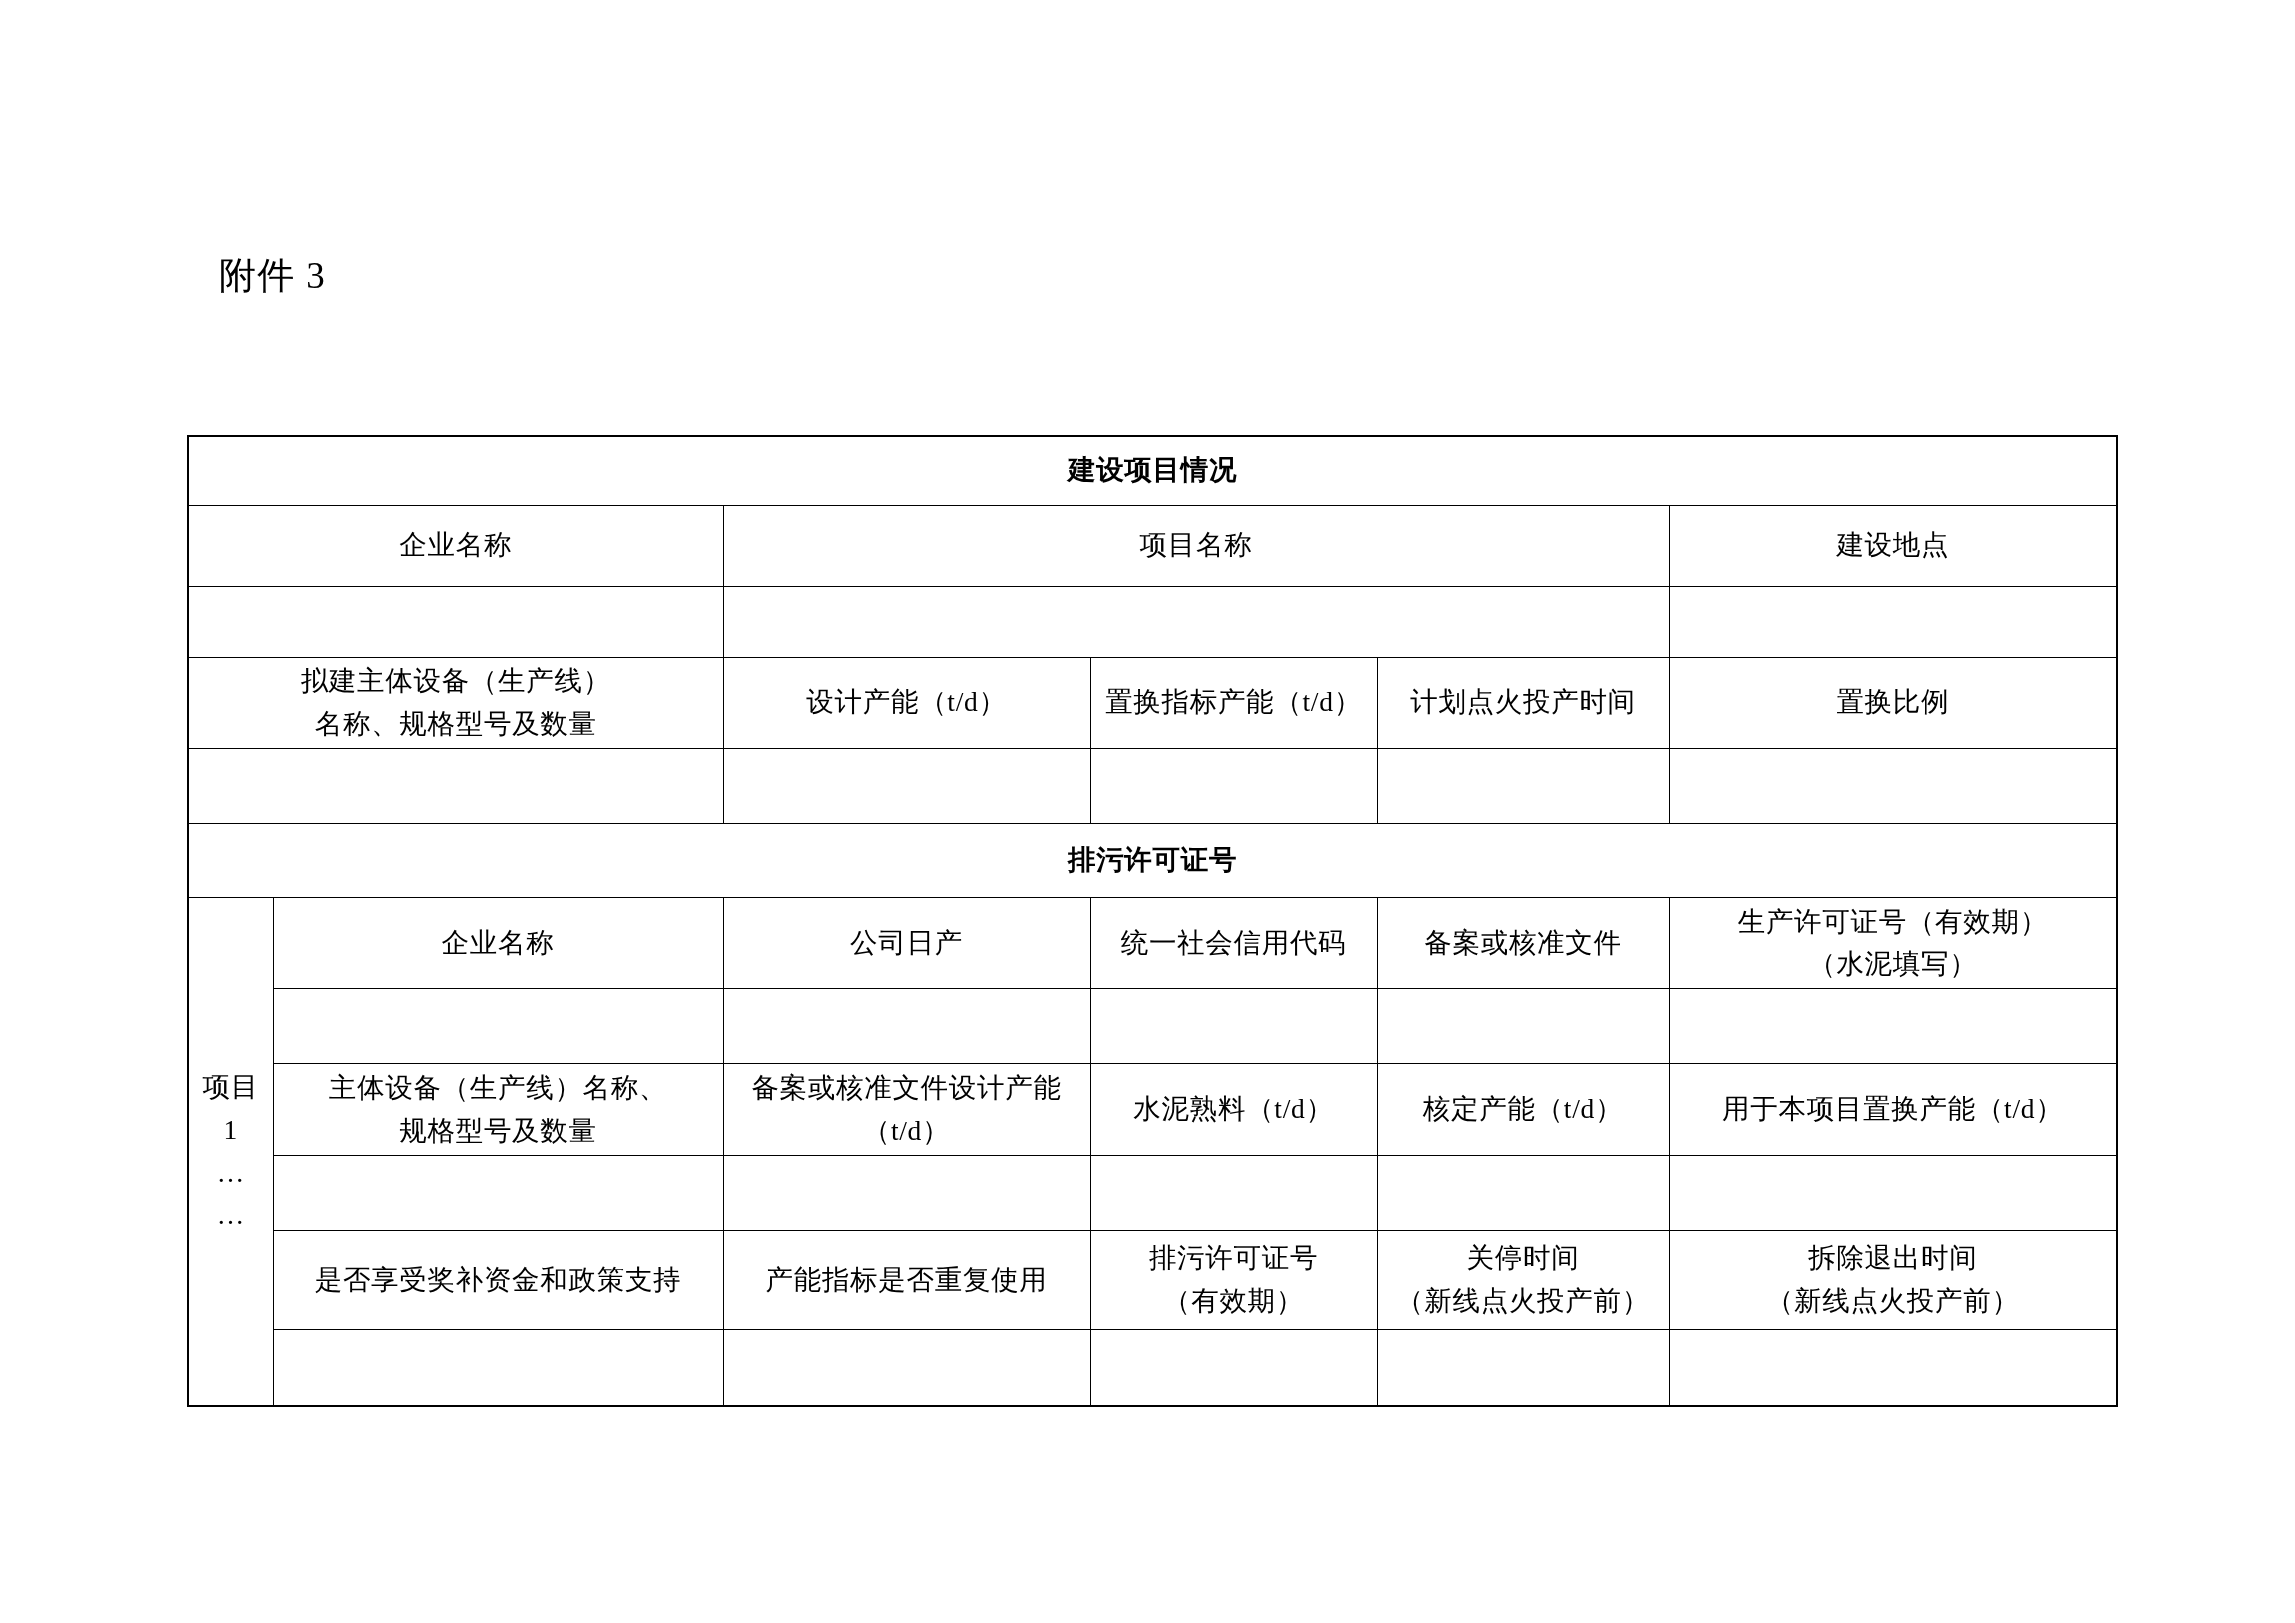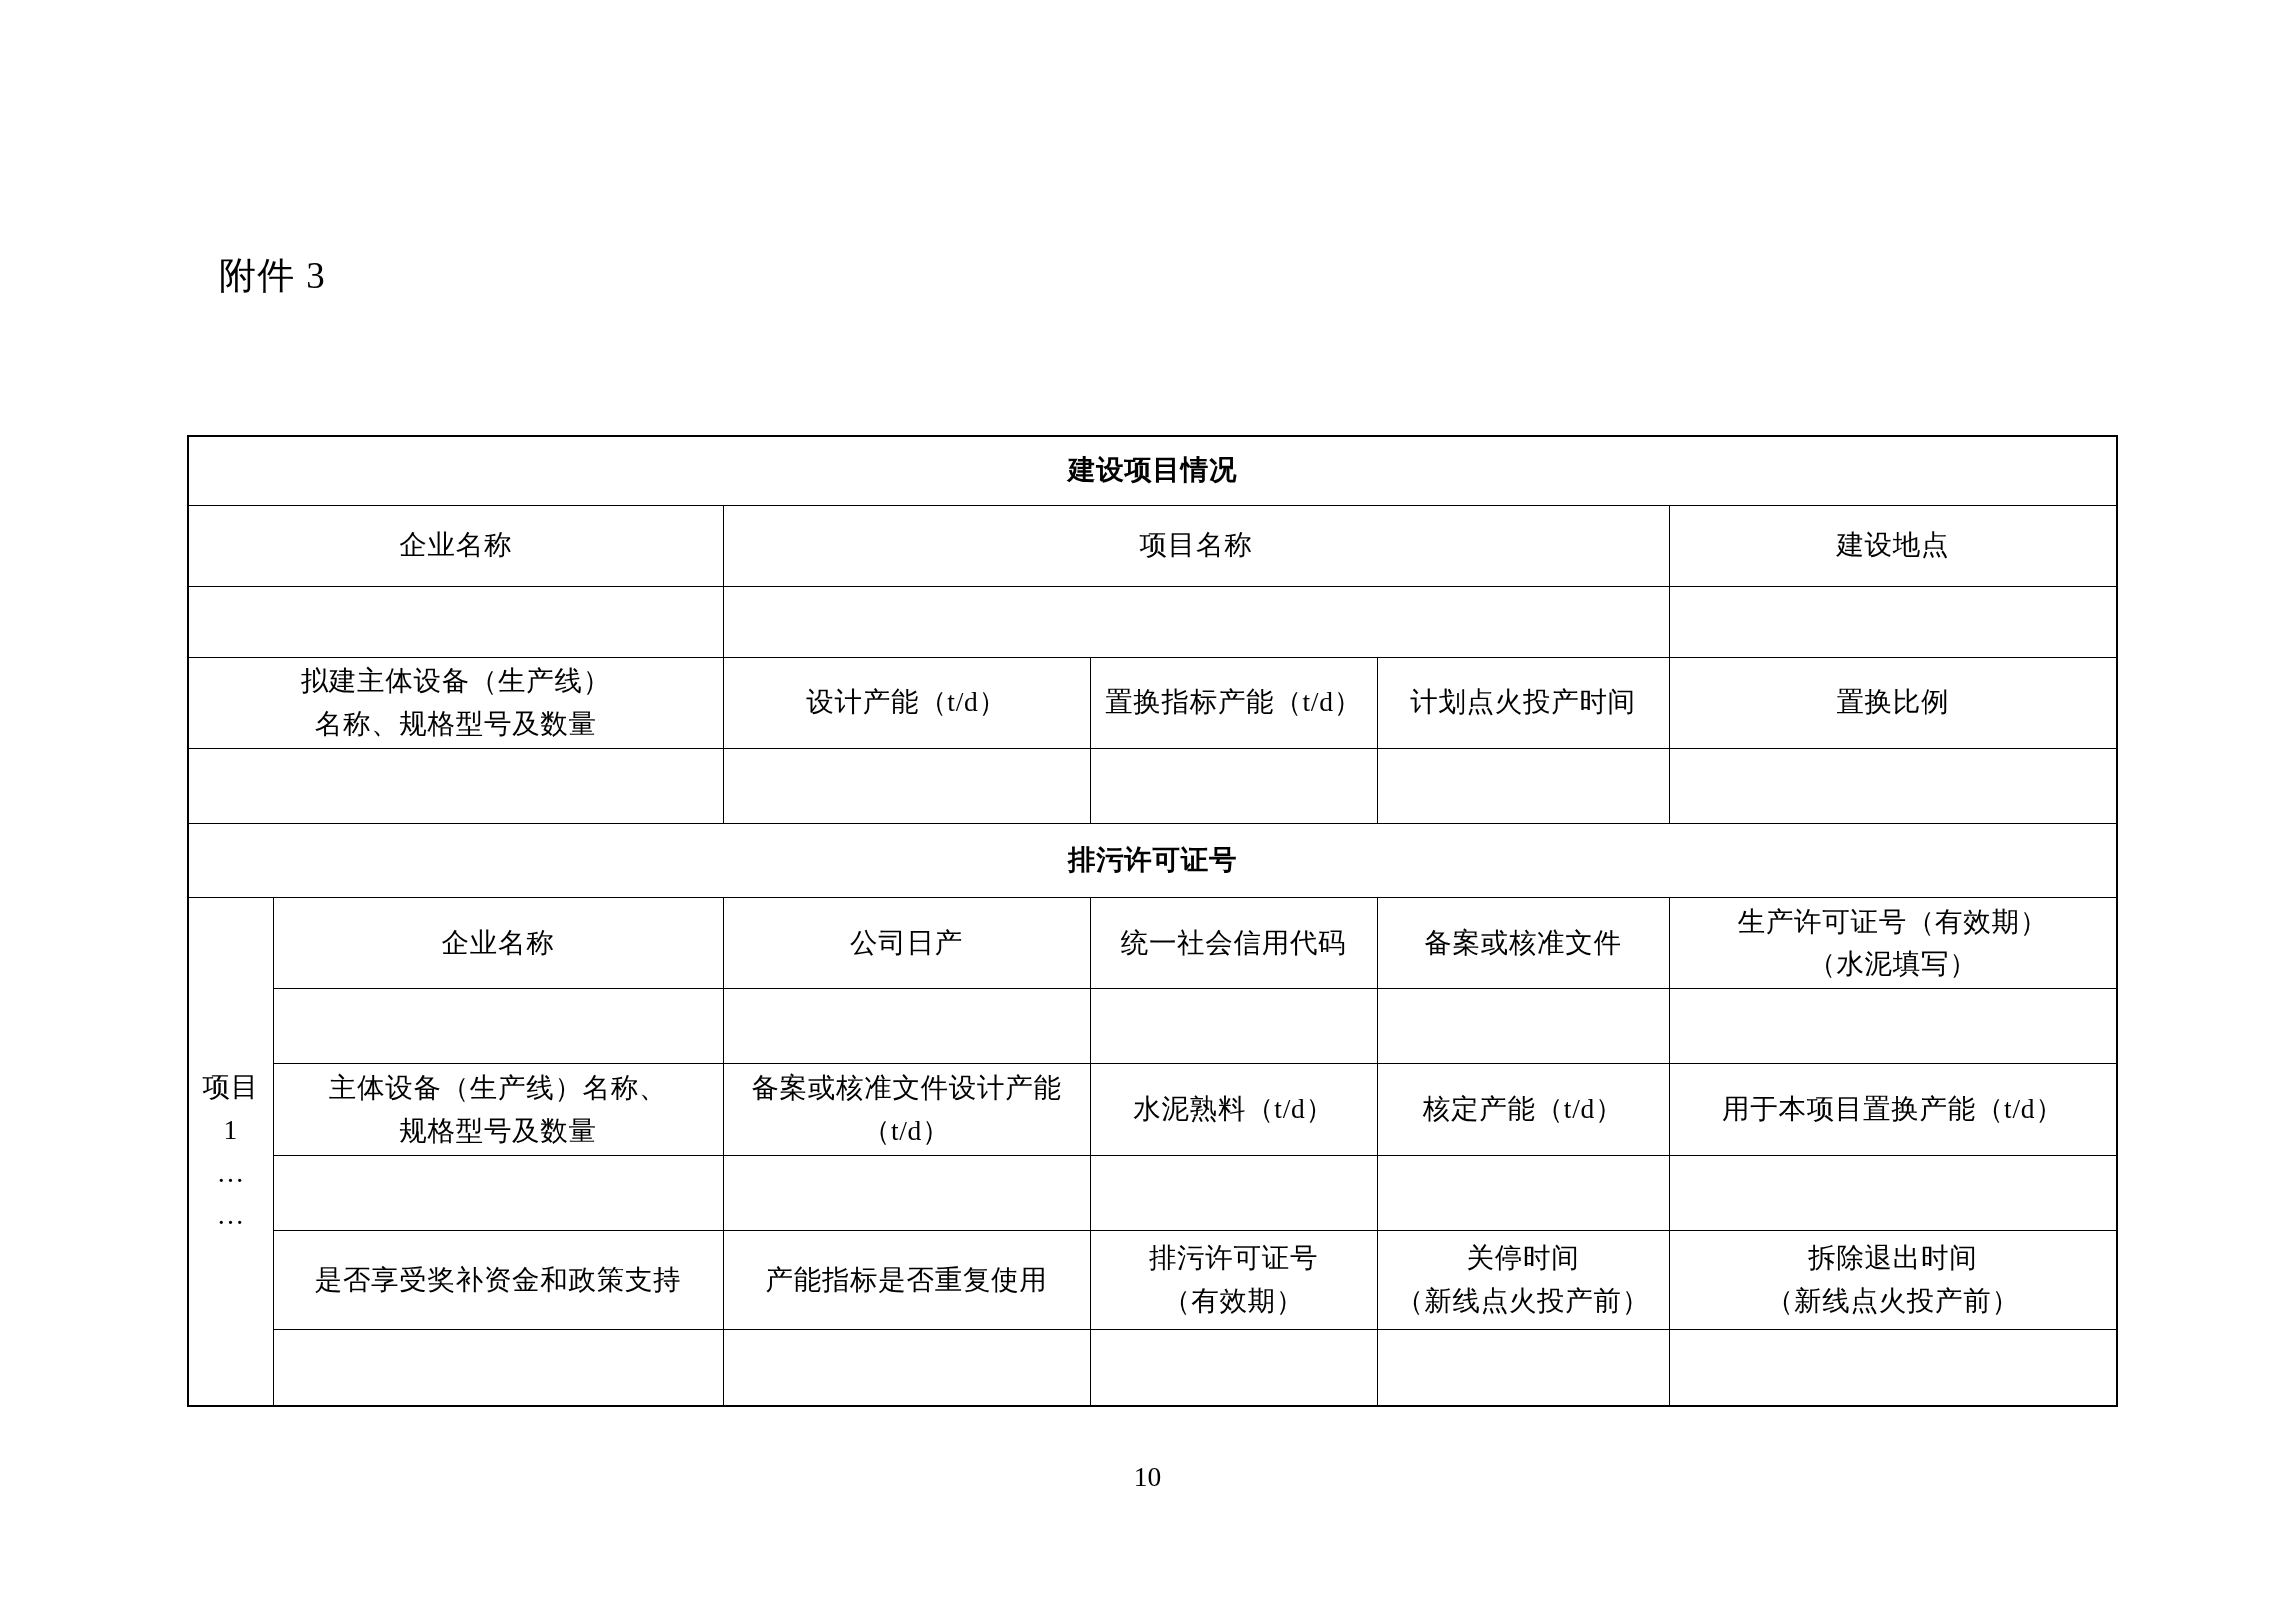--- a/index.html
+++ b/index.html
@@ -184,16 +184,15 @@
     <tr style="height:77px">
       <td></td>
       <td></td>
       <td></td>
       <td></td>
       <td></td>
     </tr>
   </tbody>
     </table>
 
-  <div class="page-number">10</div>
 
 </div>
 
 
 </body></html>

